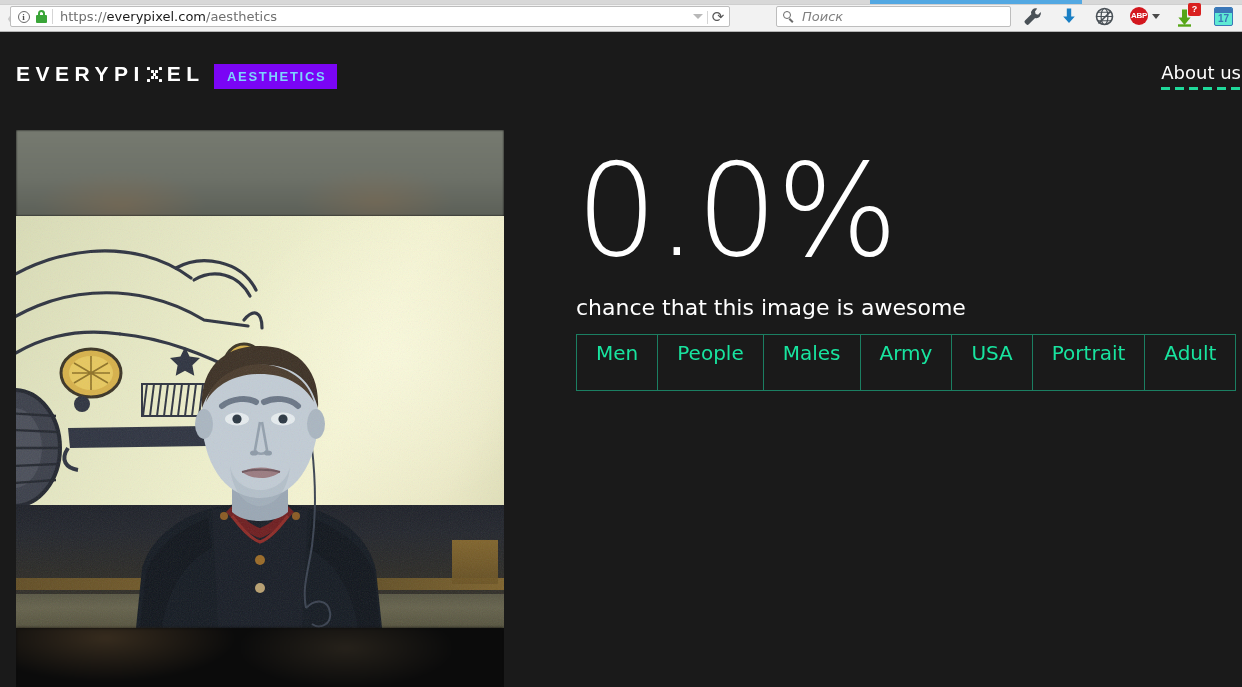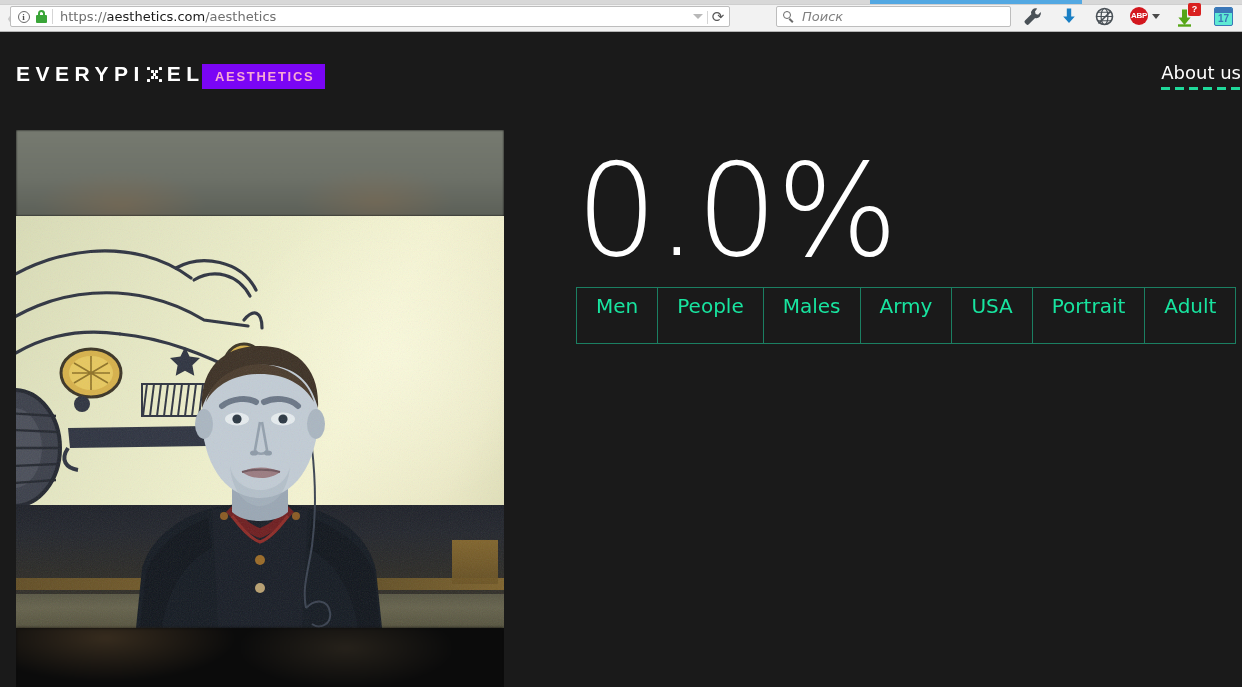--- a/index.html
+++ b/index.html
@@ -276,23 +276,23 @@
     vertical-align: middle;
   }
   .logo-x i {
     position: absolute;
     width: 3px; height: 3px;
     background: #ffffff;
     border-radius: 0.5px;
   }
   #aesthetics-badge {
     position: absolute;
-    left: 202px; top: 32px;
+    left: 214px; top: 32px;
     background: #7a05f5;
-    color: #f9a8d4;
+    color: #7dd3fc;
     font-size: 13px;
     font-weight: bold;
     letter-spacing: 1.7px;
     padding: 6px 11px 6px 13px;
     line-height: 1;
   }
   #about-us {
     position: absolute;
     right: 0px; top: 30px;
     padding-right: 1px;
@@ -442,21 +442,21 @@
 
   <div id="urlbar">
     <div class="url-identity">
       <div class="info-circle">i</div>
     </div>
     <div class="lock-icon">
       <div class="shackle"></div>
         <div class="body"></div>
     </div>
     <div class="url-sep"></div>
-    <div class="url-text"><span>https://</span><span class="host">aesthetics.com</span><span>/aesthetics</span></div>
+    <div class="url-text"><span>https://</span><span class="host">everypixel.com</span><span>/aesthetics</span></div>
     <div class="url-vsep"></div>
     <div class="url-dropdown"></div>
     <div class="url-reload">⟳</div>
   </div>
 
   <div id="searchbar">
     <div class="search-glass">
       <div class="ring"></div>
         <div class="handle"></div>
     </div>
@@ -652,20 +652,21 @@
           </filter>
         <rect width="488" height="412" filter="url(#grain)"></rect>
       </svg>
     </div>
 
     <div class="img-strip-bottom"></div>
   </div>
 
   <div id="result-panel">
     <div id="score">0.0%</div>
+    <div id="score-caption">chance that this image is awesome</div>
     <div id="tags-list">
       <div class="tag">Men</div>
       <div class="tag">People</div>
       <div class="tag">Males</div>
       <div class="tag">Army</div>
       <div class="tag">USA</div>
       <div class="tag">Portrait</div>
       <div class="tag">Adult</div>
     </div>
   </div>

